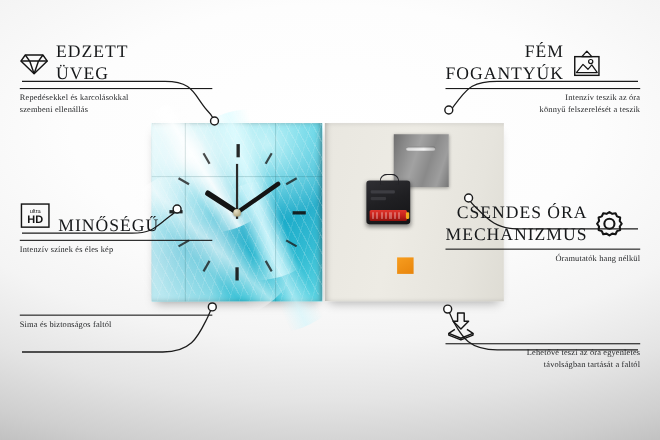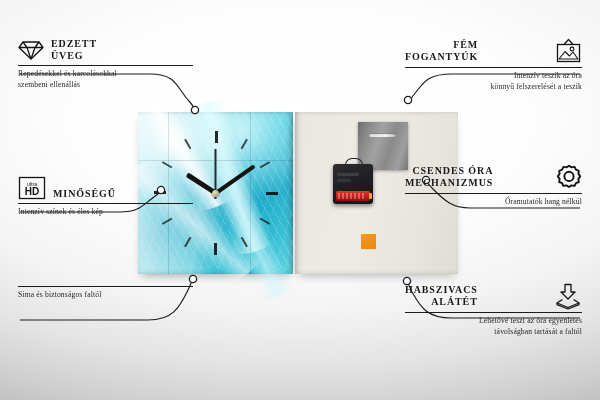--- a/index.html
+++ b/index.html
@@ -79,27 +79,27 @@
   #battery::after{content:"";position:absolute;right:-2px;top:2px;width:3px;height:6px;border-radius:1px;background:#f0a81e;}
   #battery-text{position:absolute;left:2px;top:2px;right:5px;height:6px;
     background:repeating-linear-gradient(90deg, rgba(255,255,255,.55) 0 2px, rgba(255,255,255,0) 2px 4px);opacity:.55;}
   #foam-pad{position:absolute;left:66px;top:122px;width:15px;height:15px;
     background:linear-gradient(150deg,#f79d1f,#e8850c);}
   #foam-pad::after{content:"";position:absolute;left:5px;top:4px;width:14px;height:14px;
     background:rgba(120,120,120,.40);z-index:-1;}
   
   .feature{position:absolute;}
   .ftitle{display:flex;align-items:center;gap:7px;}
-  .ftitle .ttxt{font-size:10px;letter-spacing:.9px;color:#16181a;line-height:1.22;font-weight:700;}
+  .ftitle .ttxt{font-size:16px;letter-spacing:.9px;color:#16181a;line-height:1.22;font-weight:400;}
   .rule{height:1px;background:#1b1b1b;margin:3px 0 3px;}
   .fdesc{font-size:7.6px;color:#1d1f21;line-height:1.42;letter-spacing:.15px;}
   .left .ftitle{justify-content:flex-start;}
   .left .ttxt{text-align:left;}
   .left .fdesc{text-align:left;}
-  .right .ftitle{justify-content:space-between;flex-direction:row;}
+  .right .ftitle{justify-content:flex-start;flex-direction:row;}
   .right .ttxt{text-align:right;}
   .right .fdesc{text-align:right;}
   .icon{flex:0 0 auto;display:block;}
   svg{display:block;overflow:visible;}
   #leaders{position:absolute;left:0;top:0;width:600px;height:400px;pointer-events:none;}
 </style>
 </head>
 <body>
 
 <div id="stage">
@@ -260,21 +260,21 @@
         </svg>
       </span>
     </div>
     <div class="rule"></div>
     <div class="fdesc">
       <span>Intenzív teszik az óra</span><br>
       <span>könnyű felszerelését a teszik</span>
     </div>
   </div>
 
-  <div class="feature right" style="left:405px;top:164px;width:177px;">
+  <div class="feature right" style="left:405px;top:184px;width:177px;">
     <div class="ftitle">
       <span class="ttxt">
         <span>CSENDES ÓRA</span><br>
         <span>MECHANIZMUS</span>
       </span>
       <span class="icon">
         <svg width="26" height="26" viewBox="0 0 26 26">
           <g fill="none" stroke="#141414" stroke-width="1.9" stroke-linejoin="round">
             <path d="M13,1.8 L15.6,3.4 L18.6,2.9 L19.9,5.7 L22.8,6.8 L22.4,9.9 L24.2,12.4 L22.4,14.9 L22.8,18 L19.9,19.1 L18.6,21.9 L15.6,21.4 L13,23 L10.4,21.4 L7.4,21.9 L6.1,19.1 L3.2,18 L3.6,14.9 L1.8,12.4 L3.6,9.9 L3.2,6.8 L6.1,5.7 L7.4,2.9 L10.4,3.4 Z"></path>
             <circle cx="13" cy="12.4" r="4.6"></circle>
@@ -283,24 +283,20 @@
       </span>
     </div>
     <div class="rule"></div>
     <div class="fdesc">
       <span>Óramutatók hang nélkül</span>
     </div>
   </div>
 
   <div class="feature right" style="left:405px;top:283px;width:177px;">
     <div class="ftitle">
-      <span class="ttxt">
-        <span>HABSZIVACS</span><br>
-        <span>ALÁTÉT</span>
-      </span>
       <span class="icon">
         <svg width="28" height="26" viewBox="0 0 28 26">
           <g fill="none" stroke="#141414" stroke-width="1.3" stroke-linejoin="round">
             <path d="M11,1.5 L17,1.5 L17,9 L21,9 L14,16 L7,9 L11,9 Z"></path>
             <path d="M8.5,16.5 L3,20 L14,24.5 L25,20 L19.5,16.5"></path>
             <path d="M3,20 L3,21.6 L14,26 L25,21.6 L25,20"></path>
           </g>
         </svg>
       </span>
     </div>

